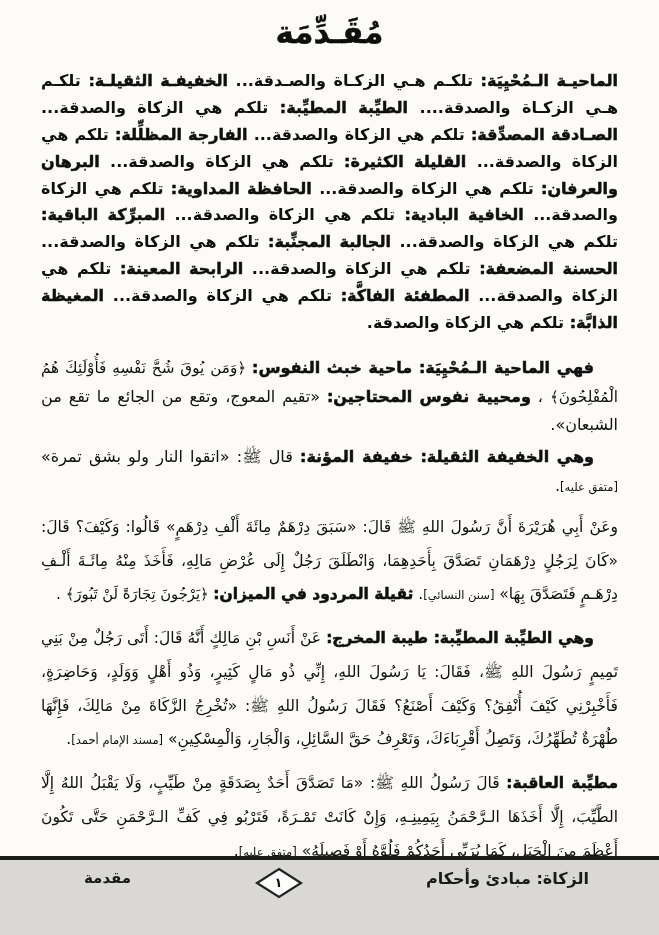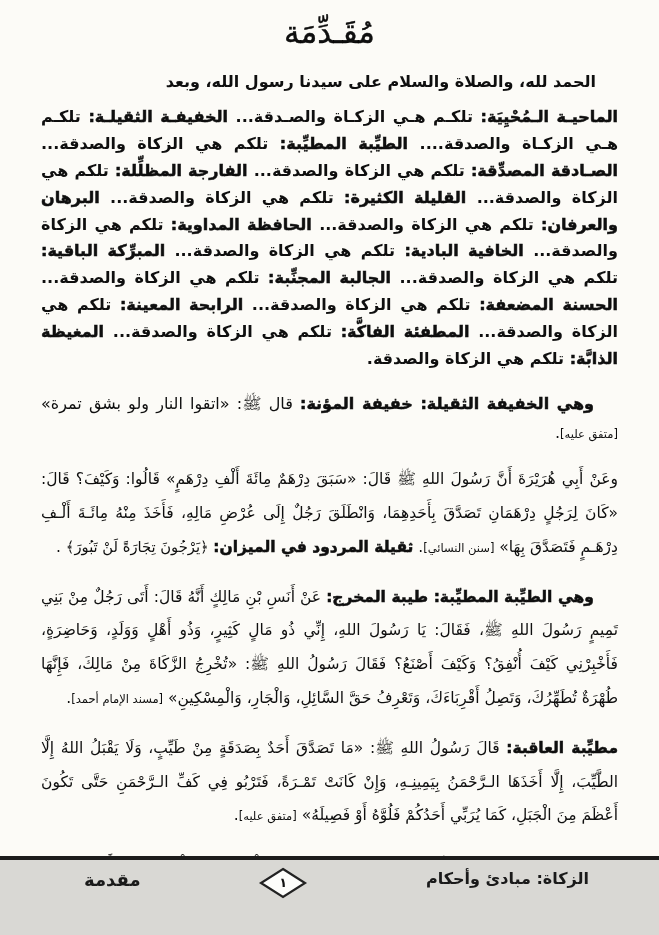--- a/index.html
+++ b/index.html
@@ -14,40 +14,40 @@
     background:#fcfbf7;
     color:#0f0f0f;
     direction:rtl;
     overflow:hidden;
     box-sizing:border-box;
   }
   .page-title {
     text-align:center;
     margin:14px 0 18px 0;
     font-size:31px;
-    font-weight:normal;
+    font-weight:bold;
     -webkit-text-stroke:0.4px #000;
     letter-spacing:0;
   }
   .content {
     padding:0 41px;
   }
   .para {
     margin:0;
     text-align:justify;
     font-size:16px;
     line-height:1.7;
   }
   .para.intro { font-weight:bold; text-indent:22px; line-height:1.75; }
   .para.list  { line-height:1.68; margin-top:8px; }
   .para.list .run.normal { font-weight:bold; }
   .para.note  { line-height:1.8; }
   .para.list + .para.note { margin-top:17px; }
-  .para.note + .para.note { margin-top:13px; }
-  .para.hadith { line-height:2.18; margin-top:16px; font-size:15.5px; }
+  .para.note + .para.note { margin-top:3px; }
+  .para.hadith { line-height:2.18; margin-top:10px; font-size:15.5px; }
   .para.indented { text-indent:24px; }
   .run.name, .run.bold {
     font-weight:bold;
     -webkit-text-stroke:0.5px currentColor;
   }
   .run.quran {
     font-weight:normal;
     font-size:0.95em;
   }
   .run.ref {
@@ -72,21 +72,21 @@
     align-items:flex-start;
     justify-content:space-between;
     padding:9px 70px 0 84px;
   }
   .footer-text {
     font-size:16px;
     font-weight:bold;
     color:#1a1a1a;
     white-space:nowrap;
   }
-  .footer-section { font-size:18px; }
+  .footer-section { font-size:15px; }
   .page-number-diamond {
     position:relative;
     width:50px; height:32px;
     margin-top:-2px;
   }
   .page-number-diamond svg { display:block; }
   .page-number {
     position:absolute;
     top:50%; left:50%;
     transform:translate(-50%,-54%);
@@ -96,22 +96,22 @@
   }
 </style>
 </head>
 <body>
 
 <div class="page" style="background: rgb(252, 251, 247); color: rgb(15, 15, 15);">
 
   <div class="page-title">مُقَـدِّمَة</div>
 
   <div class="content">
-      <p class="para intro"><span class="run normal">الحمد لله، والصلاة والسلام على سيدنا رسول الله، وبعد</span></p>
       <p class="para list"><span class="run name">الماحيـة الـمُحْيِيَة:</span><span class="run normal"> تلكـم هـي الزكـاة والصـدقة... </span><span class="run name">الخفيفـة الثقيلـة:</span><span class="run normal"> تلكـم هـي الزكـاة والصدقة.... </span><span class="run name">الطيِّبة المطيِّبة:</span><span class="run normal"> تلكم هي الزكاة والصدقة... </span><span class="run name">الصـادقة المصدِّقة:</span><span class="run normal"> تلكم هي الزكاة والصدقة... </span><span class="run name">الفارجة المظلِّلة:</span><span class="run normal"> تلكم هي الزكاة والصدقة... </span><span class="run name">القليلة الكثيرة:</span><span class="run normal"> تلكم هي الزكاة والصدقة... </span><span class="run name">البرهان والعرفان:</span><span class="run normal"> تلكم هي الزكاة والصدقة... </span><span class="run name">الحافظة المداوية:</span><span class="run normal"> تلكم هي الزكاة والصدقة... </span><span class="run name">الخافية البادية:</span><span class="run normal"> تلكم هي الزكاة والصدقة... </span><span class="run name">المبرِّكة الباقية:</span><span class="run normal"> تلكم هي الزكاة والصدقة... </span><span class="run name">الجالبة المجنِّبة:</span><span class="run normal"> تلكم هي الزكاة والصدقة... </span><span class="run name">الحسنة المضعفة:</span><span class="run normal"> تلكم هي الزكاة والصدقة... </span><span class="run name">الرابحة المعينة:</span><span class="run normal"> تلكم هي الزكاة والصدقة... </span><span class="run name">المطفئة الفاكَّة:</span><span class="run normal"> تلكم هي الزكاة والصدقة... </span><span class="run name">المغيظة الذابَّة:</span><span class="run normal"> تلكم هي الزكاة والصدقة.</span></p>
+      <p class="para note indented"><span class="run bold">فهي الماحية الـمُحْيِيَة: ماحية خبث النفوس:</span><span class="run quran"> ﴿وَمَن يُوقَ شُحَّ نَفْسِهِ فَأُوْلَئِكَ هُمُ الْمُفْلِحُونَ﴾</span><span class="run normal"> ، </span><span class="run bold">ومحيية نفوس المحتاجين:</span><span class="run normal"> «تقيم المعوج، وتقع من الجائع ما تقع من الشبعان».</span></p>
       <p class="para note indented"><span class="run bold">وهي الخفيفة الثقيلة: خفيفة المؤنة:</span><span class="run normal"> قال ﷺ: «اتقوا النار ولو بشق تمرة» </span><span class="run ref">[متفق عليه]</span><span class="run normal">.</span></p>
       <p class="para hadith"><span class="run normal">وعَنْ أَبِي هُرَيْرَةَ أَنَّ رَسُولَ اللهِ ﷺ قَالَ: «سَبَقَ دِرْهَمٌ مِائَةَ أَلْفِ دِرْهَمٍ» قَالُوا: وَكَيْفَ؟ قَالَ: «كَانَ لِرَجُلٍ دِرْهَمَانِ تَصَدَّقَ بِأَحَدِهِمَا، وَانْطَلَقَ رَجُلٌ إِلَى عُرْضِ مَالِهِ، فَأَخَذَ مِنْهُ مِائَـةَ أَلْـفِ دِرْهَـمٍ فَتَصَدَّقَ بِهَا» </span><span class="run ref">[سنن النسائي]</span><span class="run normal">. </span><span class="run bold">ثقيلة المردود في الميزان:</span><span class="run quran"> ﴿يَرْجُونَ تِجَارَةً لَنْ تَبُورَ﴾</span><span class="run normal"> .</span></p>
       <p class="para hadith indented"><span class="run bold">وهي الطيِّبة المطيِّبة: طيبة المخرج:</span><span class="run normal"> عَنْ أَنَسِ بْنِ مَالِكٍ أَنَّهُ قَالَ: أَتَى رَجُلٌ مِنْ بَنِي تَمِيمٍ رَسُولَ اللهِ ﷺ، فَقَالَ: يَا رَسُولَ اللهِ، إِنِّي ذُو مَالٍ كَثِيرٍ، وَذُو أَهْلٍ وَوَلَدٍ، وَحَاضِرَةٍ، فَأَخْبِرْنِي كَيْفَ أُنْفِقُ؟ وَكَيْفَ أَصْنَعُ؟ فَقَالَ رَسُولُ اللهِ ﷺ: «تُخْرِجُ الزَّكَاةَ مِنْ مَالِكَ، فَإِنَّهَا طُهْرَةٌ تُطَهِّرُكَ، وَتَصِلُ أَقْرِبَاءَكَ، وَتَعْرِفُ حَقَّ السَّائِلِ، وَالْجَارِ، وَالْمِسْكِينِ» </span><span class="run ref">[مسند الإمام أحمد]</span><span class="run normal">.</span></p>
       <p class="para hadith"><span class="run bold">مطيِّبة العاقبة:</span><span class="run normal"> قَالَ رَسُولُ اللهِ ﷺ: «مَا تَصَدَّقَ أَحَدٌ بِصَدَقَةٍ مِنْ طَيِّبٍ، وَلَا يَقْبَلُ اللهُ إِلَّا الطَّيِّبَ، إِلَّا أَخَذَهَا الـرَّحْمَنُ بِيَمِينِـهِ، وَإِنْ كَانَتْ تَمْـرَةً، فَتَرْبُو فِي كَفِّ الـرَّحْمَنِ حَتَّى تَكُونَ أَعْظَمَ مِنَ الْجَبَلِ، كَمَا يُرَبِّي أَحَدُكُمْ فَلُوَّهُ أَوْ فَصِيلَهُ» </span><span class="run ref">[متفق عليه]</span><span class="run normal">.</span></p>
       <p class="para hadith indented"><span class="run bold">وهي الصادقة المصدِّقة: صادقة العمل:</span><span class="run quran"> ﴿إِنَّ الْمُصَّدِّقِينَ وَالْمُصَّدِّقَاتِ وَأَقْرَضُوا اللهَ قَرْضًا حَسَنًا يُضَاعَفُ لَهُمْ وَلَهُمْ أَجْرٌ كَرِيمٌ﴾</span></p>
     </div>
 
   <div class="footer-rule" style="background: rgb(28, 28, 28);"></div>
 
   <div class="footer-strip" style="background: rgb(217, 216, 212);">

